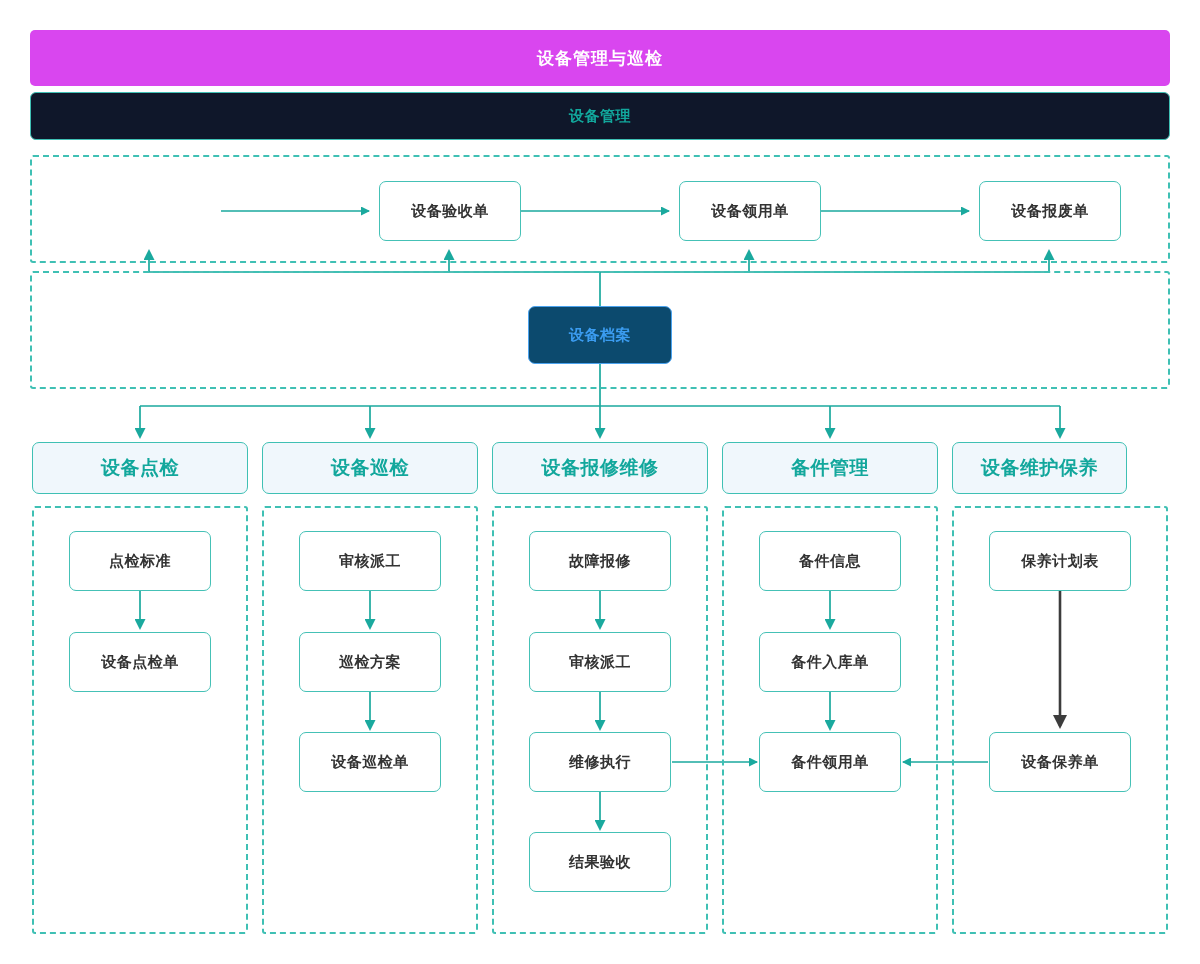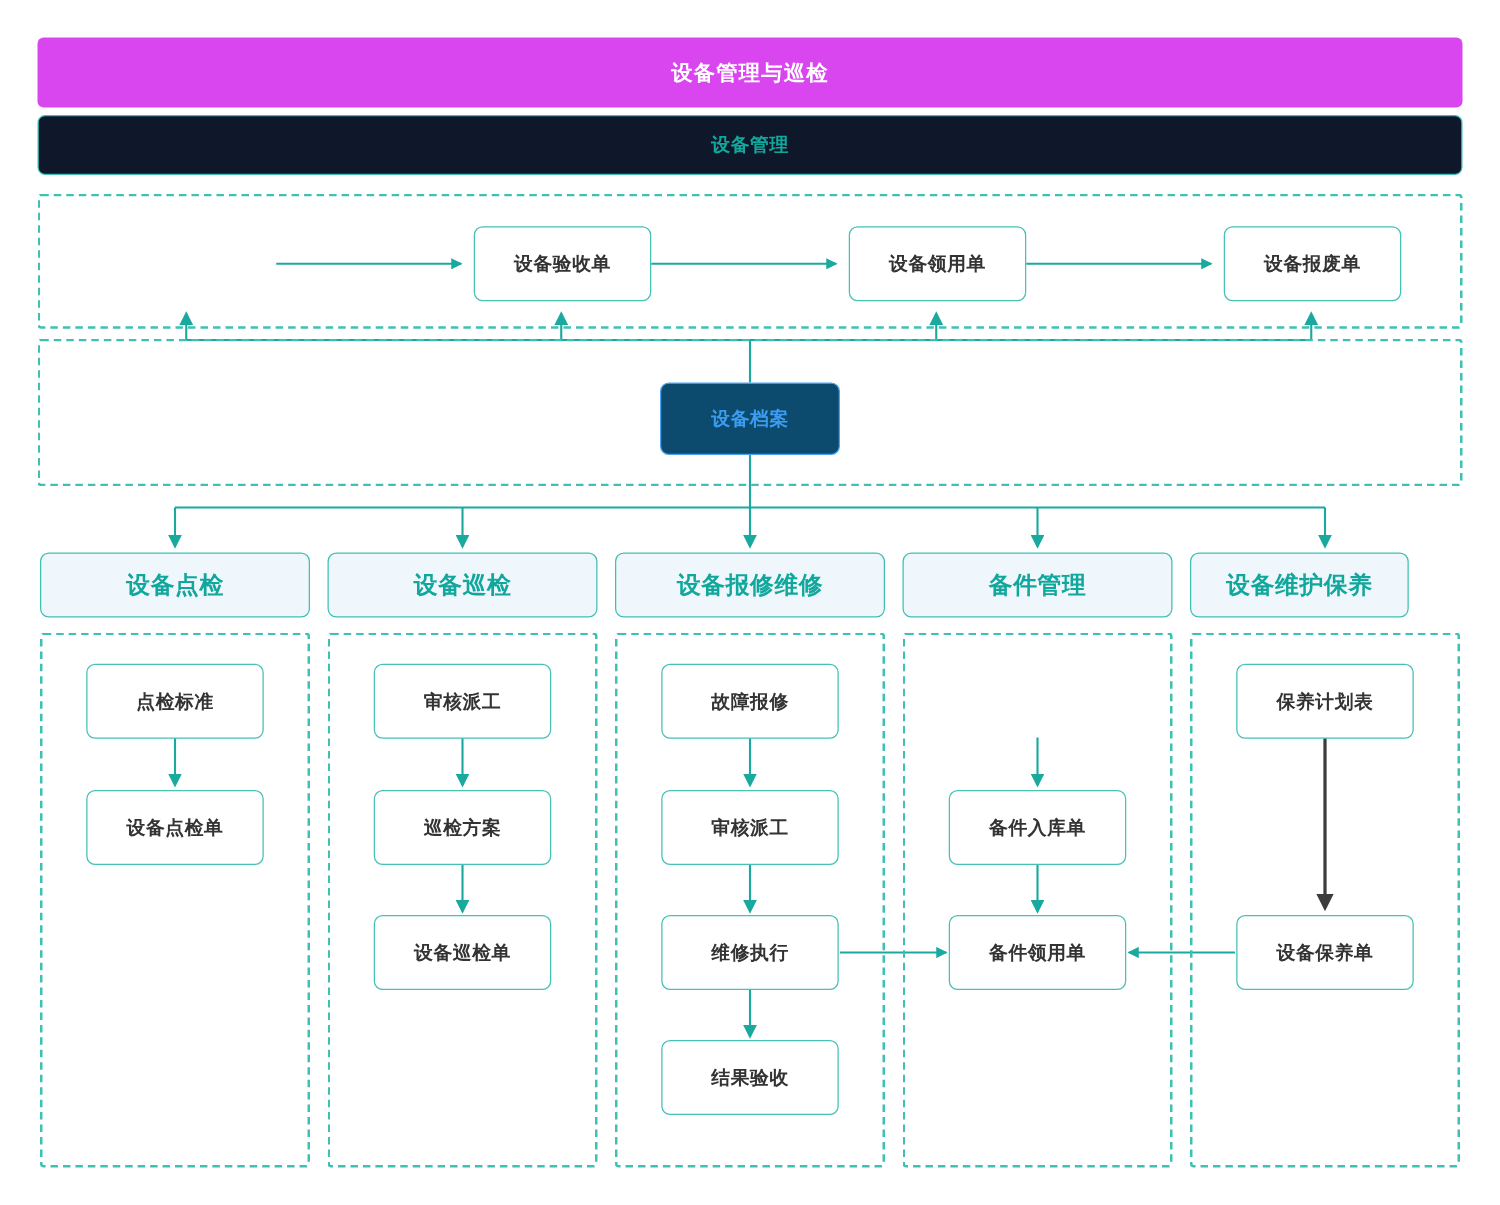--- a/index.html
+++ b/index.html
@@ -215,20 +215,23 @@
   <div class="node" style="left:529px; top:632px; width:142px; height:60px;">
     <span>审核派工</span>
   </div>
   <div class="node" style="left:529px; top:732px; width:142px; height:60px;">
     <span>维修执行</span>
   </div>
   <div class="node" style="left:529px; top:832px; width:142px; height:60px;">
     <span>结果验收</span>
   </div>
 
+  <div class="node" style="left:759px; top:531px; width:142px; height:60px;">
+    <span>备件信息</span>
+  </div>
   <div class="node" style="left:759px; top:632px; width:142px; height:60px;">
     <span>备件入库单</span>
   </div>
   <div class="node" style="left:759px; top:732px; width:142px; height:60px;">
     <span>备件领用单</span>
   </div>
 
   <div class="node" style="left:989px; top:531px; width:142px; height:60px;">
     <span>保养计划表</span>
   </div>

